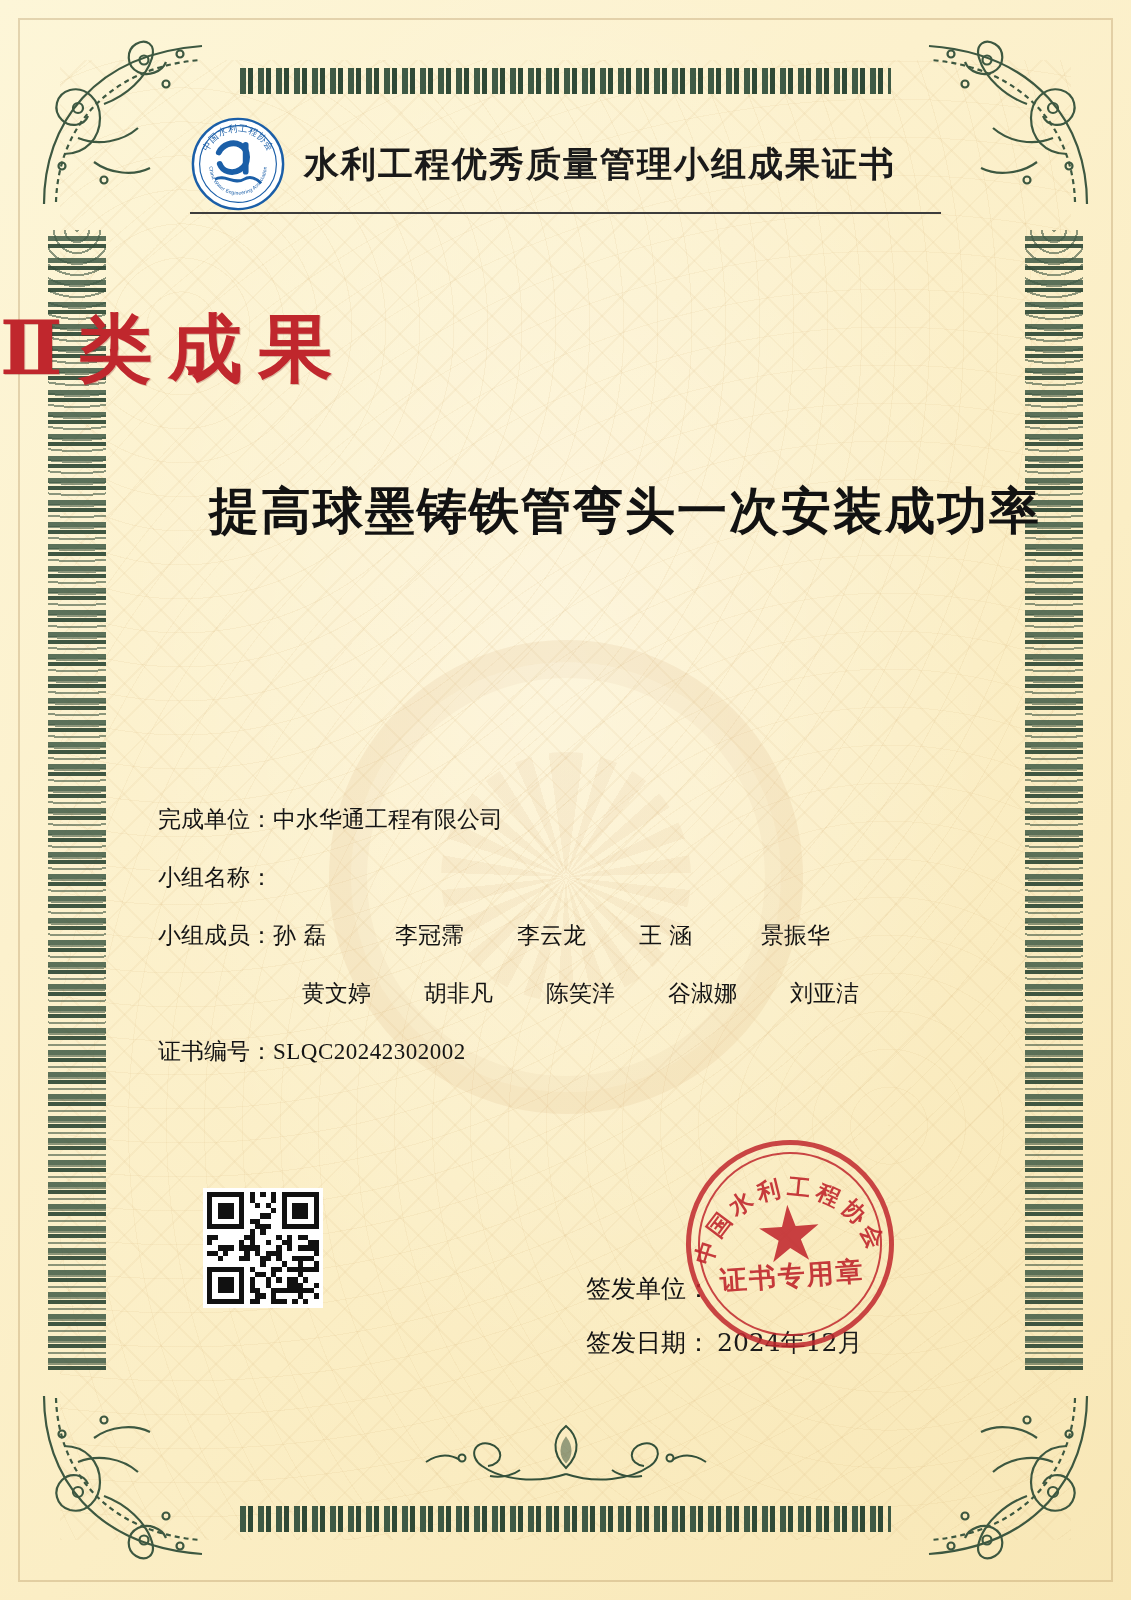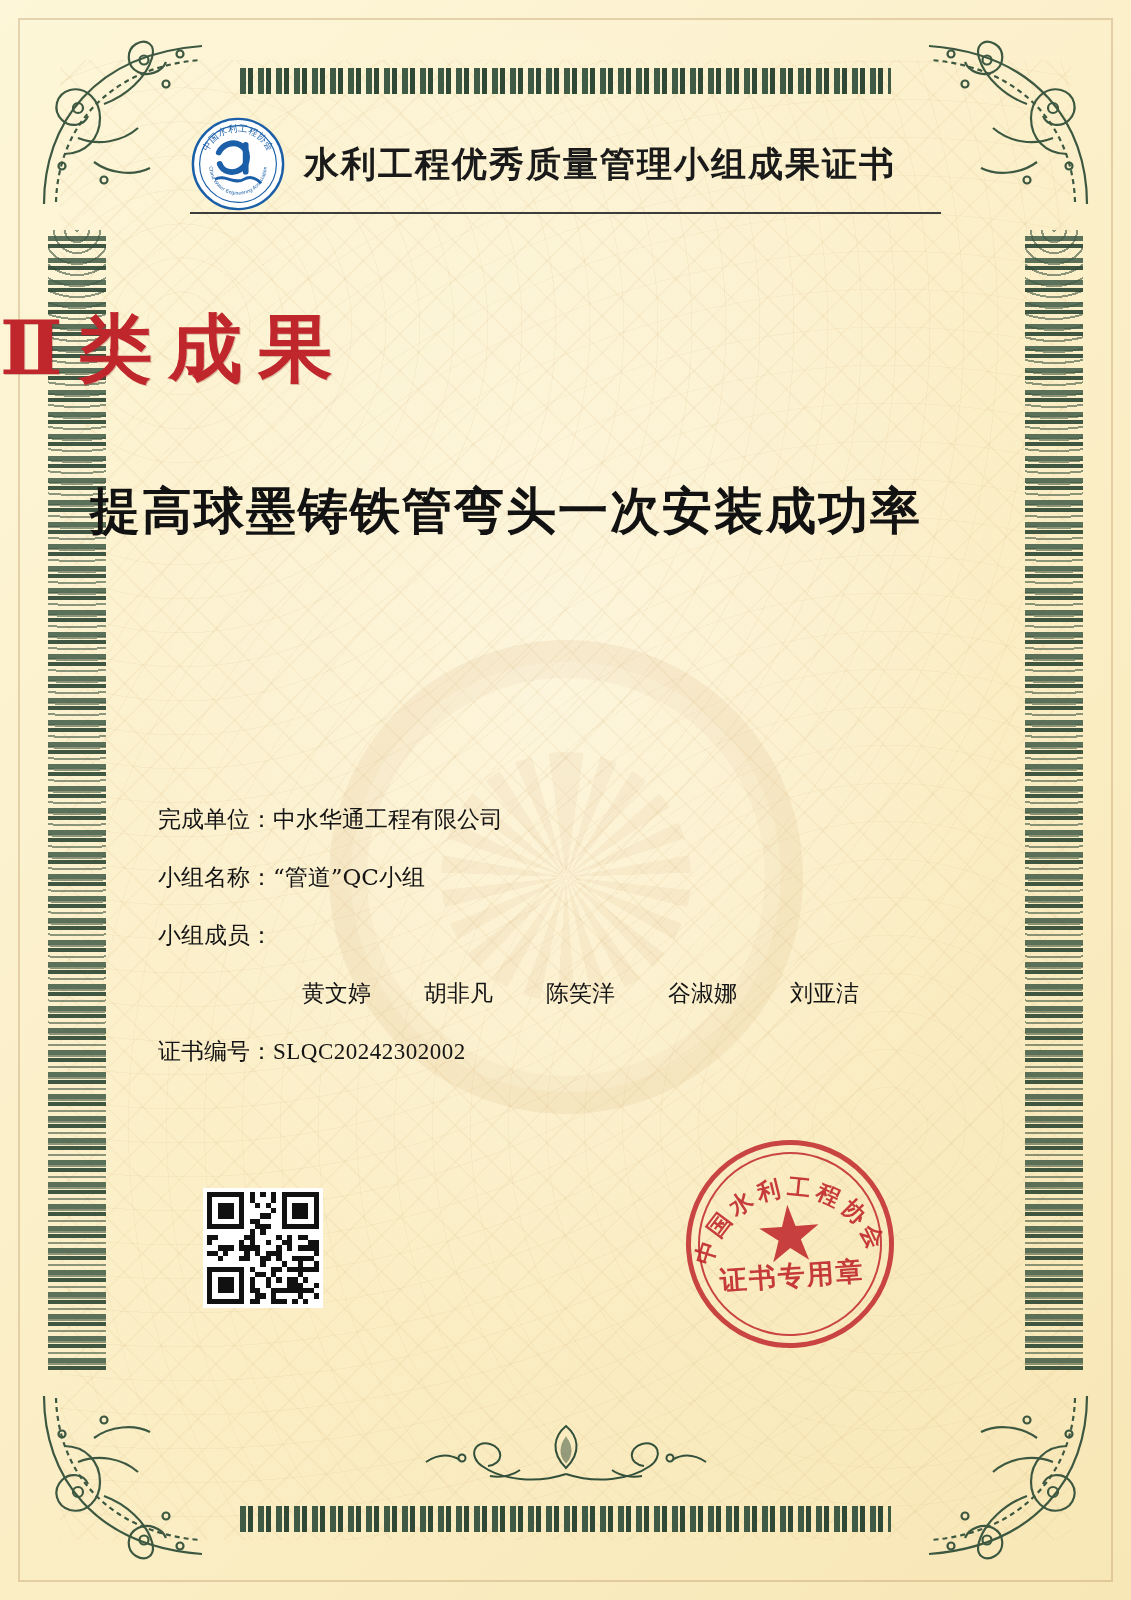--- a/index.html
+++ b/index.html
@@ -154,21 +154,21 @@
     font-weight: bold;
     color: #c0272d;
     letter-spacing: 16px;
     font-family: "DejaVu Serif", "Liberation Serif", serif;
     text-shadow: 1px 1px 0 rgba(120,20,20,0.25);
   }
   .project-title {
     position: absolute;
     top: 478px;
     left: 90px; right: 90px;
-    text-align: left;
+    text-align: right;
     font-size: 50px;
     font-weight: bold;
     color: #121212;
     letter-spacing: 2px;
     font-family: "DejaVu Serif", "Liberation Serif", serif;
   }
 
   .fields {
     position: absolute;
     left: 158px;
@@ -423,25 +423,27 @@
 
   <div class="fields">
 
     <div class="field-row">
       <span class="field-label">完成单位：</span>
       <span class="field-value">中水华通工程有限公司</span>
     </div>
 
     <div class="field-row">
       <span class="field-label">小组名称：</span>
-      <span class="field-value">“管道”QC小组</span>
     </div>
 
     <div class="field-row">
       <span class="field-label">小组成员：</span>
+      <span class="field-value">
+        <span class="member">孙  磊</span><span class="member">李冠霈</span><span class="member">李云龙</span><span class="member">王  涵</span><span class="member">景振华</span>
+      </span>
     </div>
 
     <div class="field-row members-line2">
       <span class="field-value">
         <span class="member">黄文婷</span><span class="member">胡非凡</span><span class="member">陈笑洋</span><span class="member">谷淑娜</span><span class="member">刘亚洁</span>
       </span>
     </div>
 
     <div class="field-row">
       <span class="field-label">证书编号：</span>
@@ -889,20 +891,29 @@
         <i class="on"></i>
         <i class=""></i>
         <i class="on"></i>
         <i class=""></i>
         <i class="on"></i>
         <i class=""></i>
         <i class=""></i>
       </div>
   </div>
 
+  <div class="issuer">
+    <div class="issuer-line">
+      <span class="issuer-label">签发单位：</span>
+    </div>
+    <div class="issuer-line">
+      <span class="issuer-label">签发日期：</span>
+      <span class="issue-date">2024年12月</span>
+    </div>
+  </div>
 
   <div class="seal">
     <div class="seal-ring"></div>
     <div class="seal-ring inner"></div>
     <div class="seal-arc">
       <svg viewBox="0 0 208 208">
         <defs>
           <path id="sealArc" d="M 26 112 A 82 82 0 0 1 182 112"></path>
         </defs>
         <text>

